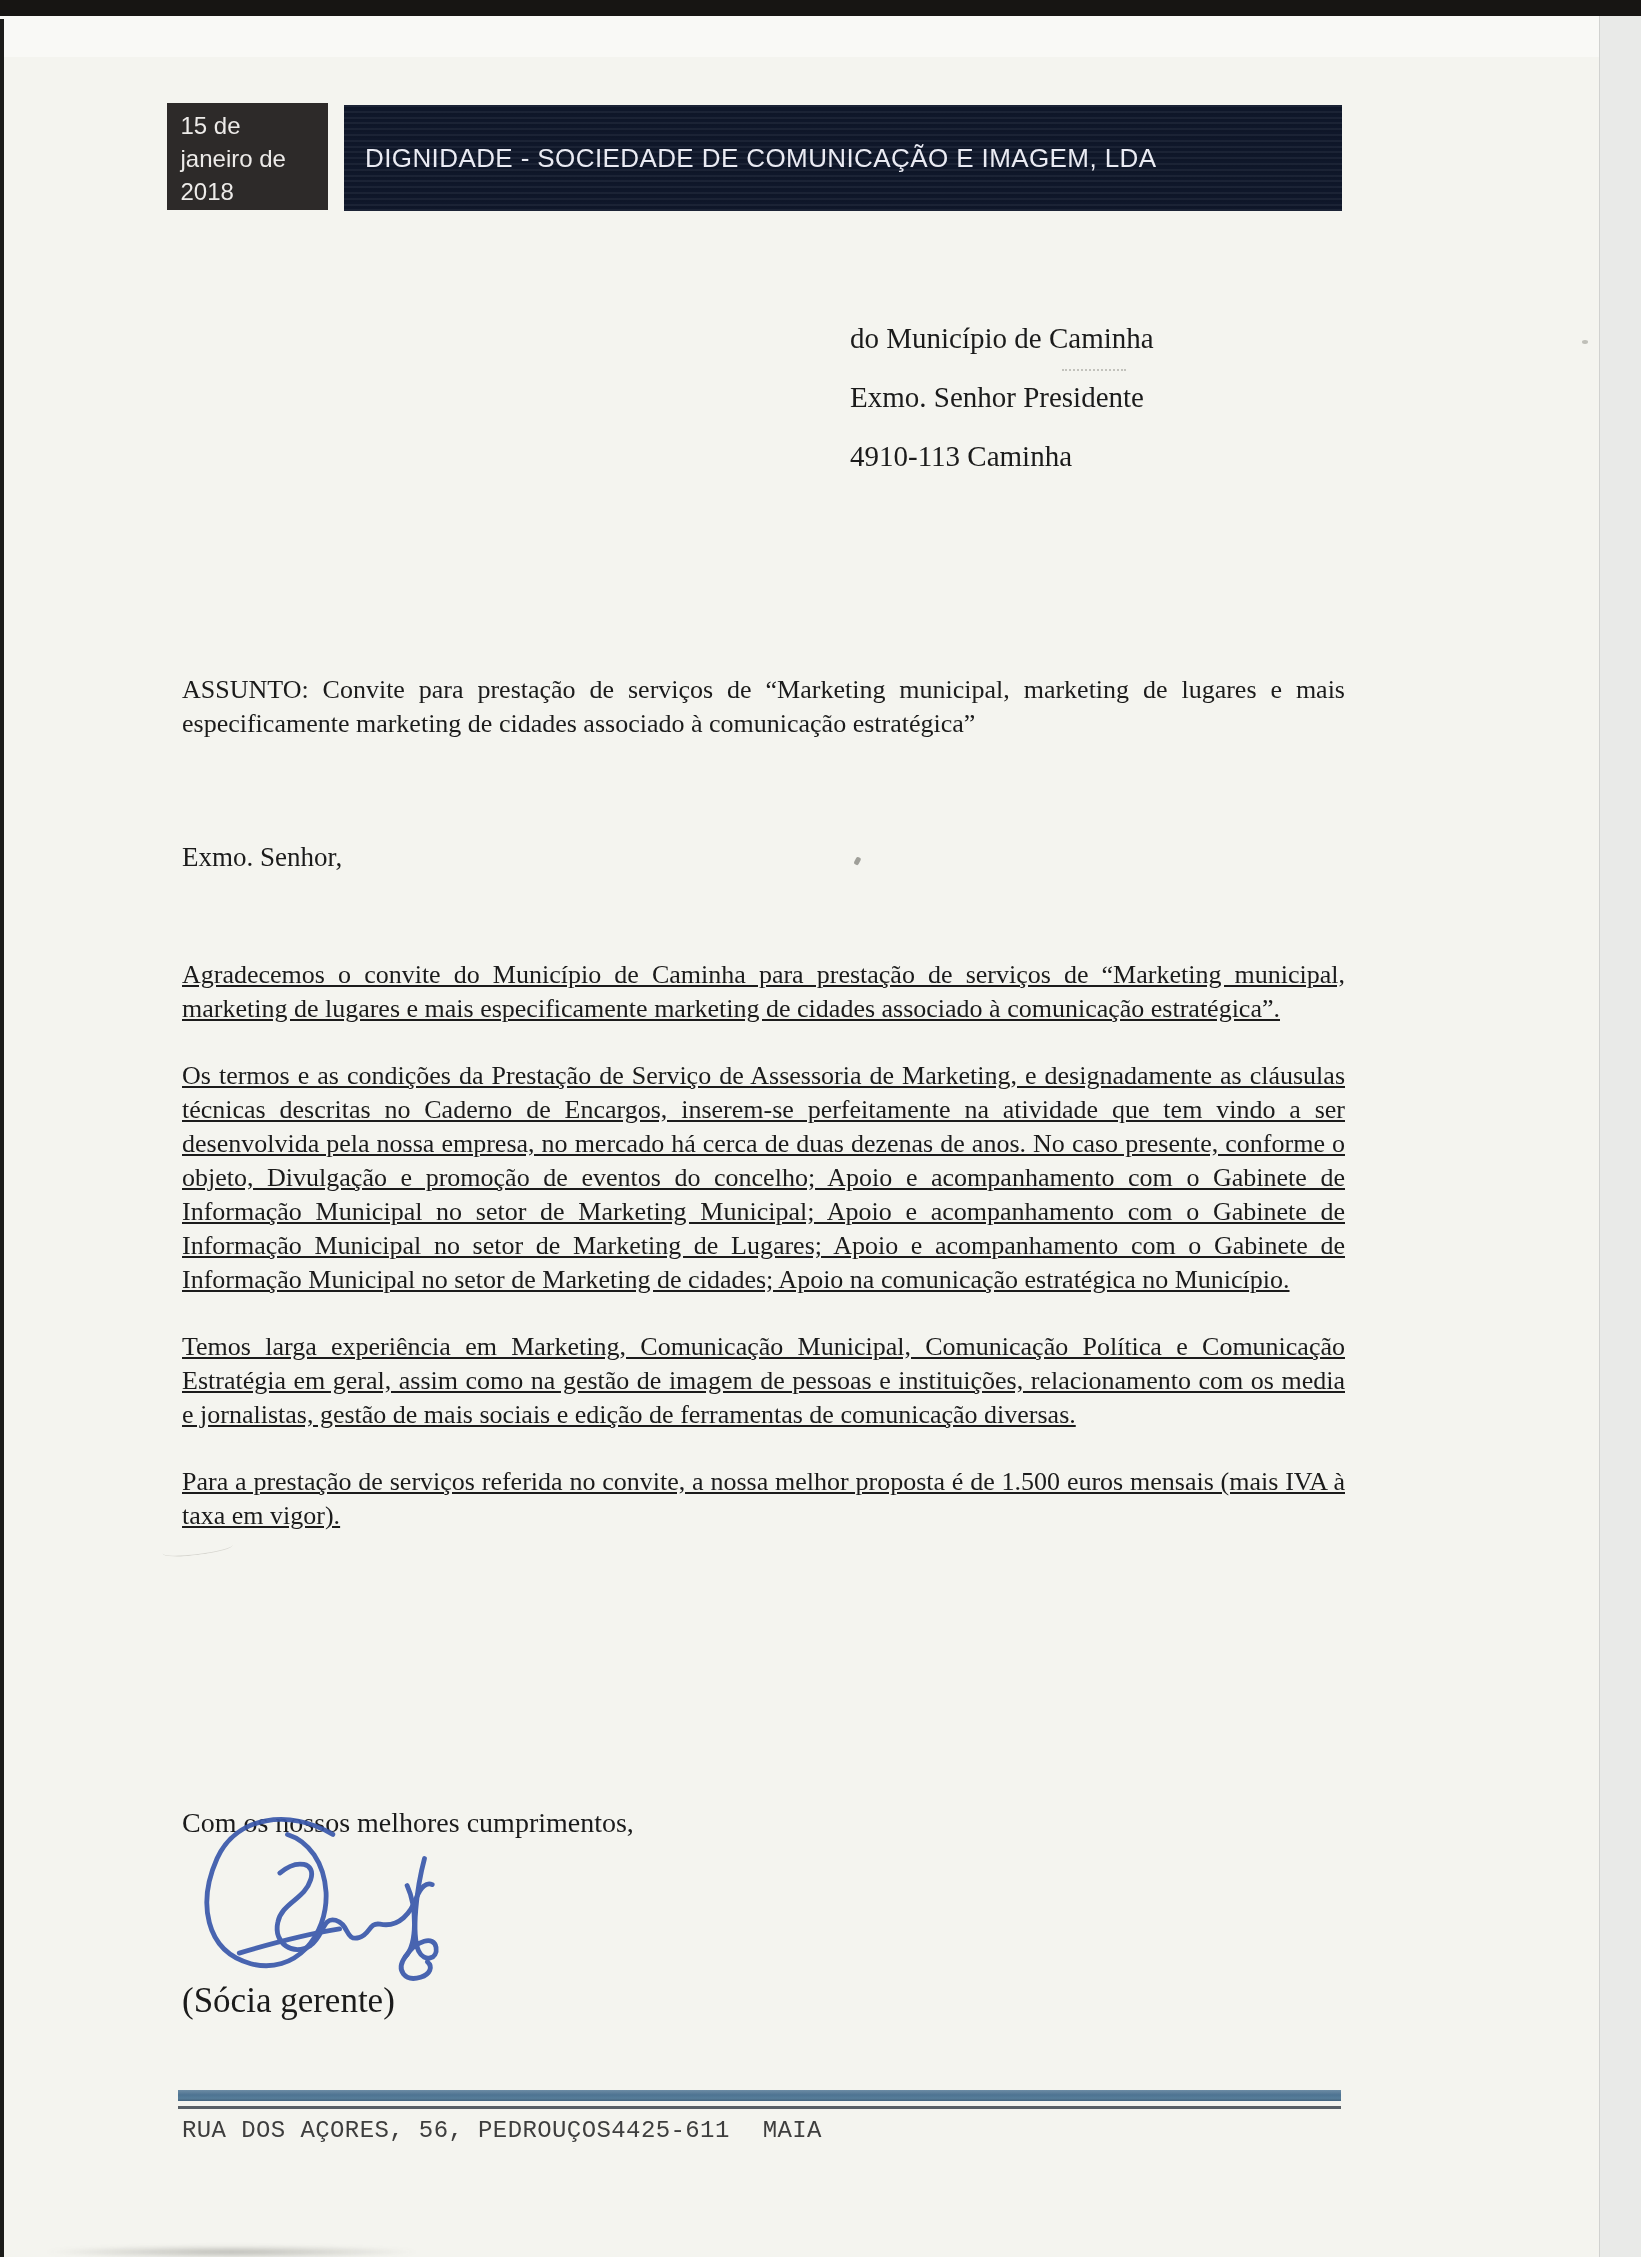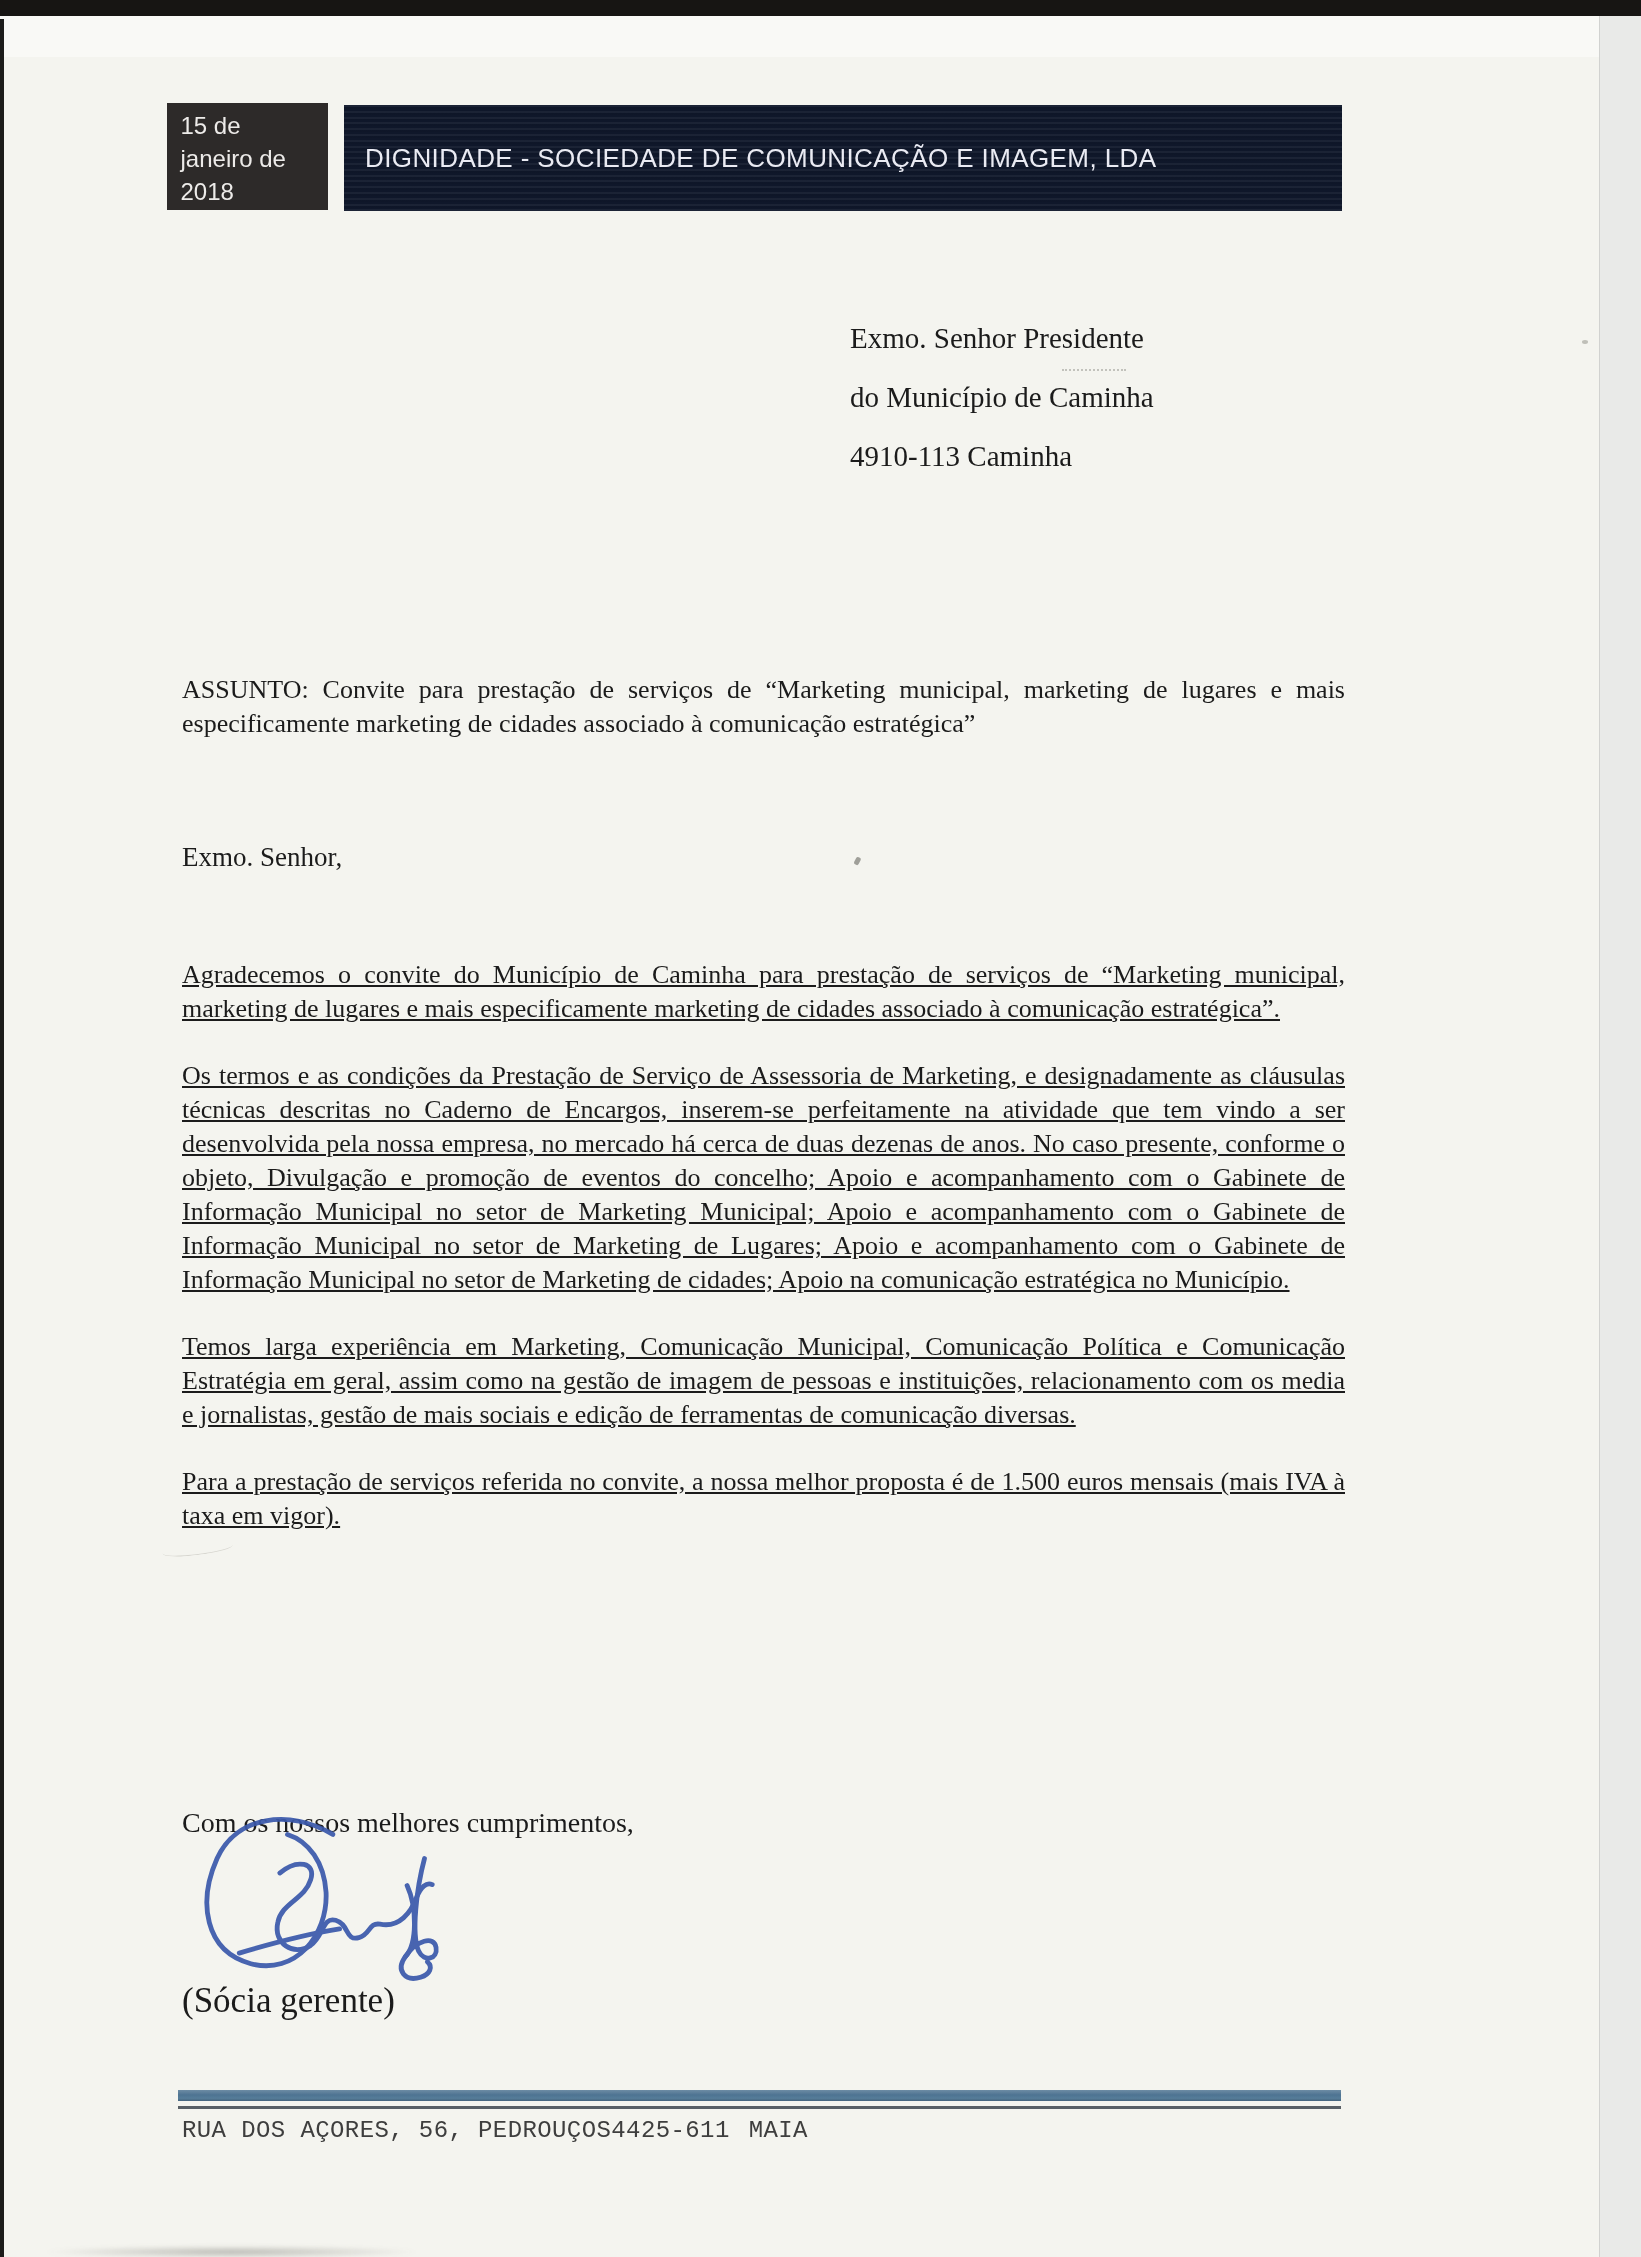--- a/index.html
+++ b/index.html
@@ -54,21 +54,21 @@
   .signature-svg { left: 164px; top: 1791px; }
   .signer-role { left: 182px; top: 1981px; font-size: 35px; }
 
   
   .footer-rule-bar { left: 178px; top: 2090px; width: 1163px; height: 10.6px;
     background: linear-gradient(180deg, #6d8ca4 0%, #4e7392 45%, #567d99 75%, #44637d 100%); }
   .footer-rule-line { left: 178px; top: 2106px; width: 1163px; height: 2.9px; background: #585f66; }
   .footer-row { left: 182px; top: 2117px; width: 1151px;
     display: flex; justify-content: flex-start; align-items: baseline;
     font-family: Liberation Mono, monospace; font-size: 24px; color: #3e3e3e; letter-spacing: 0.4px; }
-  .footer-right { display: flex; gap: 19px; }
+  .footer-right { display: flex; gap: 33px; }
 </style>
 </head>
 <body>
 
 <div class="page">
 
   <div class="abs scan-top-edge"></div>
   <div class="abs scan-top-bright"></div>
   <div class="abs scanner-bed-strip"></div>
   <div class="abs scan-left-edge"></div>
@@ -82,22 +82,22 @@
     <div>15 de</div>
     <div>janeiro de</div>
     <div>2018</div>
   </div>
   <div class="abs company-banner">
     <div class="banner-texture"></div>
     <div class="company-name">DIGNIDADE - SOCIEDADE DE COMUNICAÇÃO E IMAGEM, LDA</div>
   </div>
 
   <div class="abs recipient-block">
+    <div>do Município de Caminha</div>
     <div>Exmo. Senhor Presidente</div>
-    <div>do Município de Caminha</div>
     <div>4910-113 Caminha</div>
   </div>
 
   <div class="abs subject-block">ASSUNTO: Convite para prestação de serviços de “Marketing municipal, marketing de lugares e mais especificamente marketing de cidades associado à comunicação estratégica”</div>
 
   <div class="abs salutation">Exmo. Senhor,</div>
 
   <div class="abs letter-body">
     <p>Agradecemos o convite do Município de Caminha para prestação de serviços de “Marketing municipal, marketing de lugares e mais especificamente marketing de cidades associado à comunicação estratégica”.</p>
     <p>Os termos e as condições da Prestação de Serviço de Assessoria de Marketing, e designadamente as cláusulas técnicas descritas no Caderno de Encargos, inserem-se perfeitamente na atividade que tem vindo a ser desenvolvida pela nossa empresa, no mercado há cerca de duas dezenas de anos. No caso presente, conforme o objeto, Divulgação e promoção de eventos do concelho; Apoio e acompanhamento com o Gabinete de Informação Municipal no setor de Marketing Municipal; Apoio e acompanhamento com o Gabinete de Informação Municipal no setor de Marketing de Lugares; Apoio e acompanhamento com o Gabinete de Informação Municipal no setor de Marketing de cidades; Apoio na comunicação estratégica no Município.</p>

